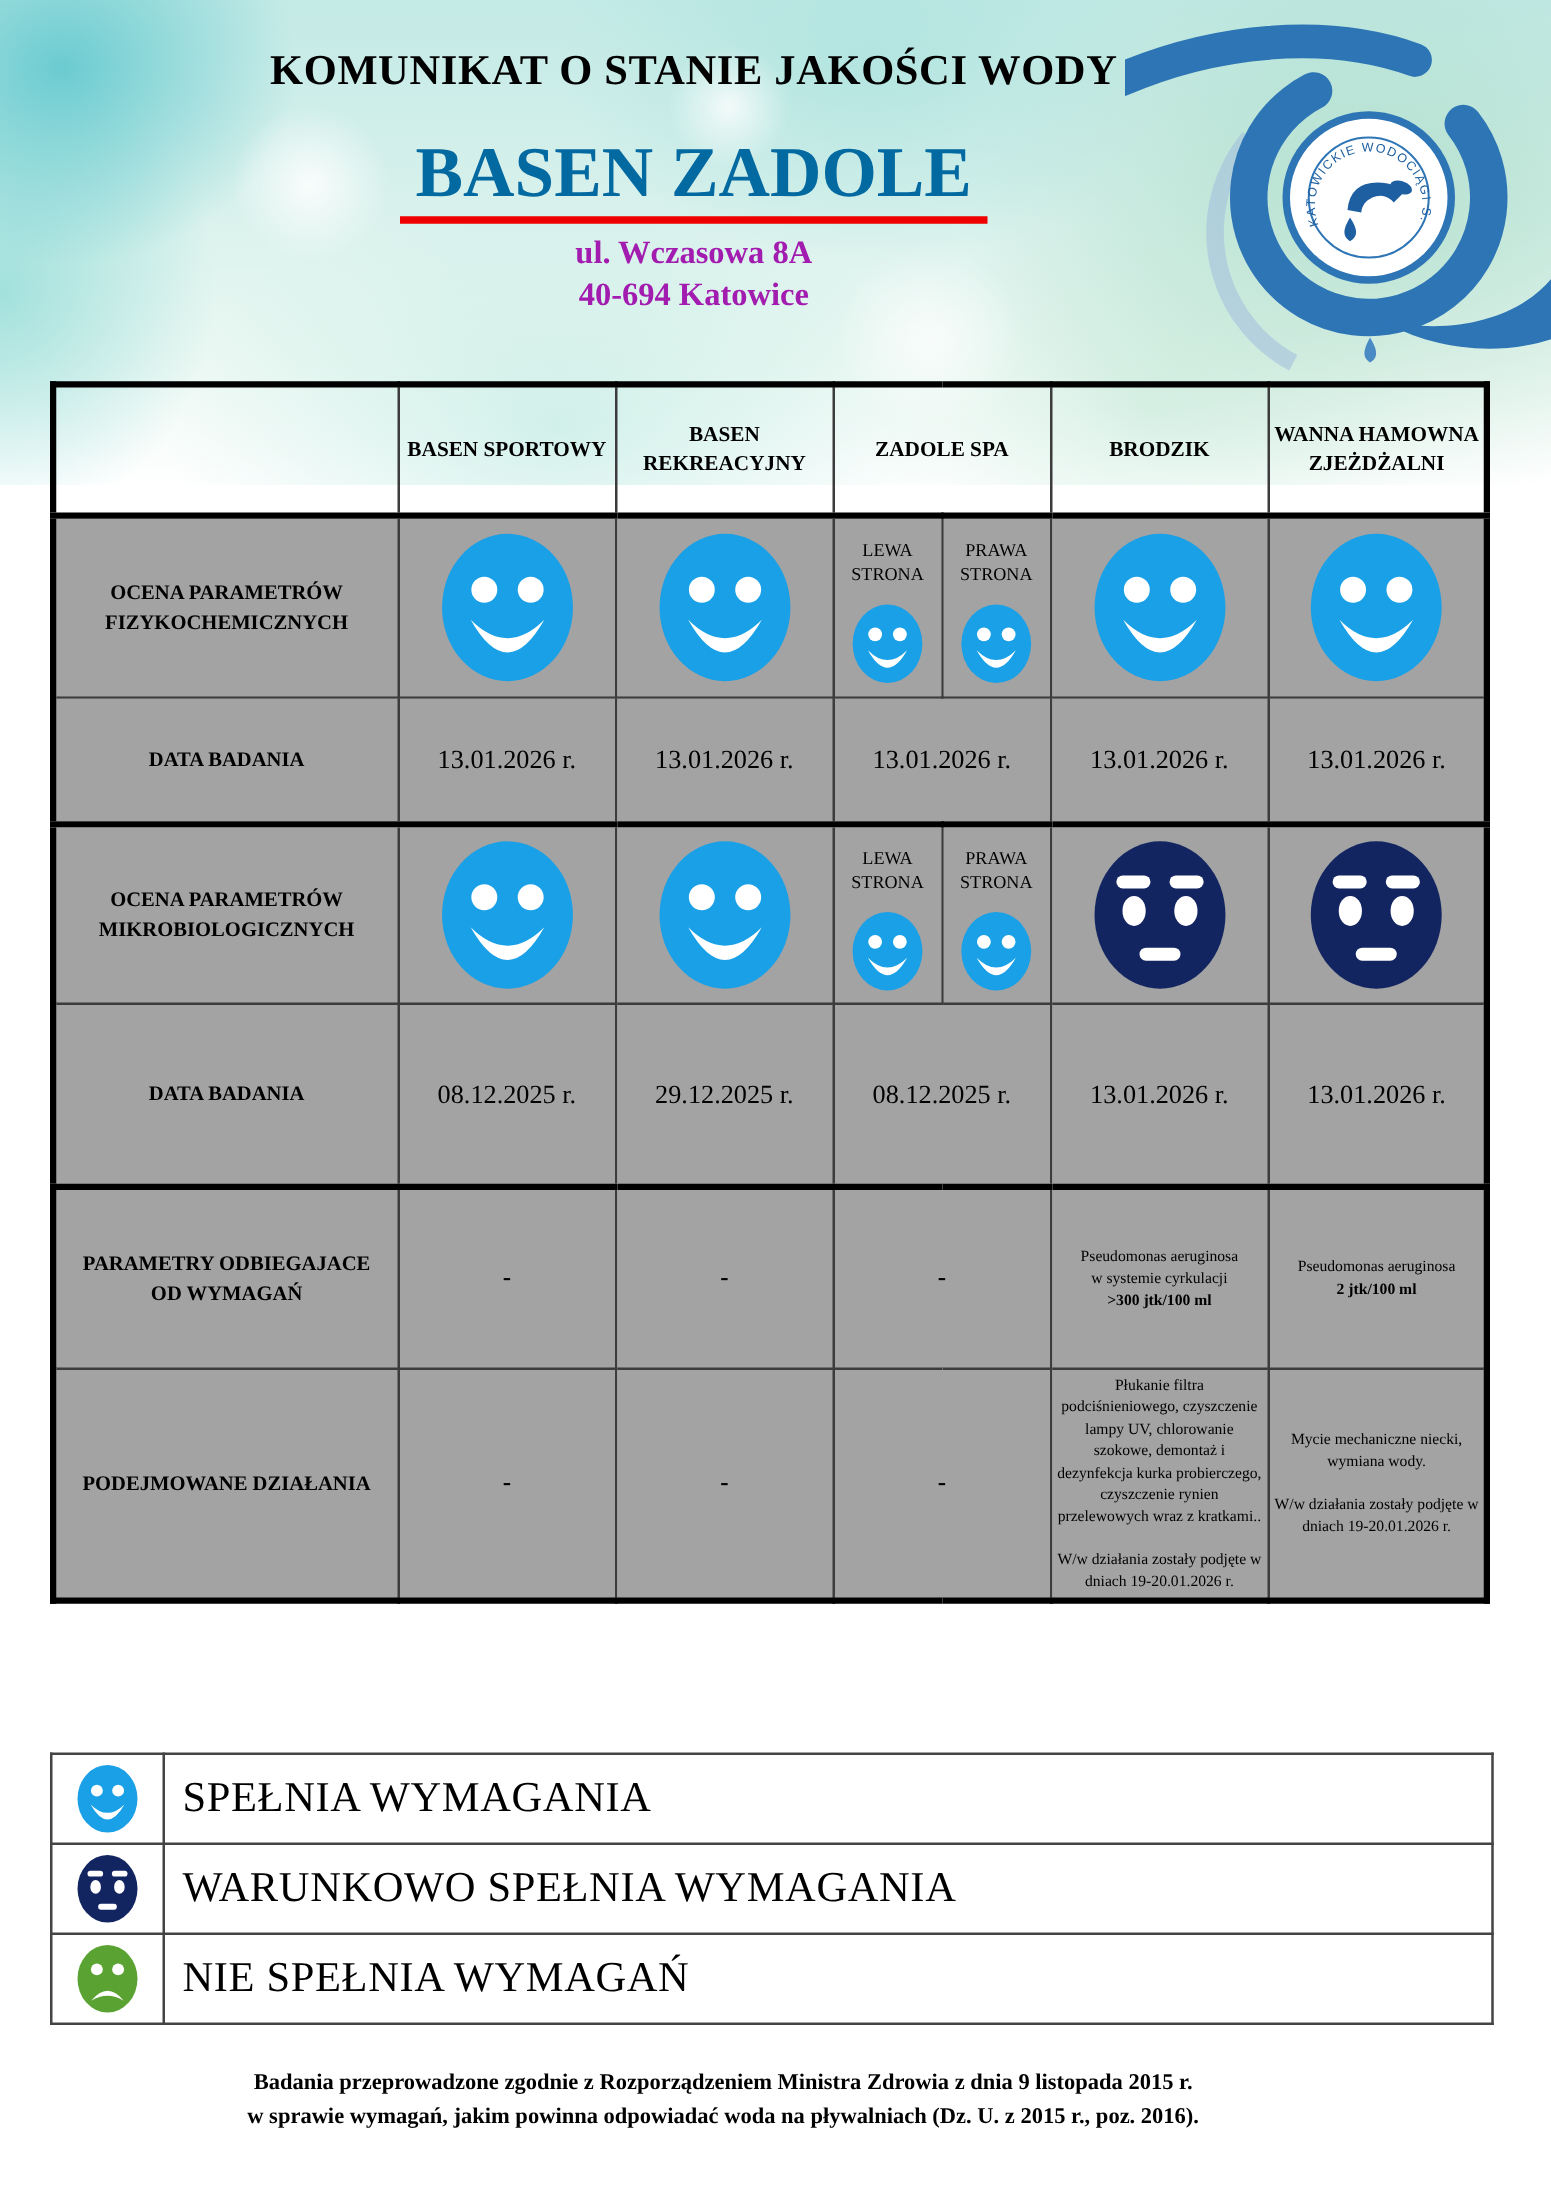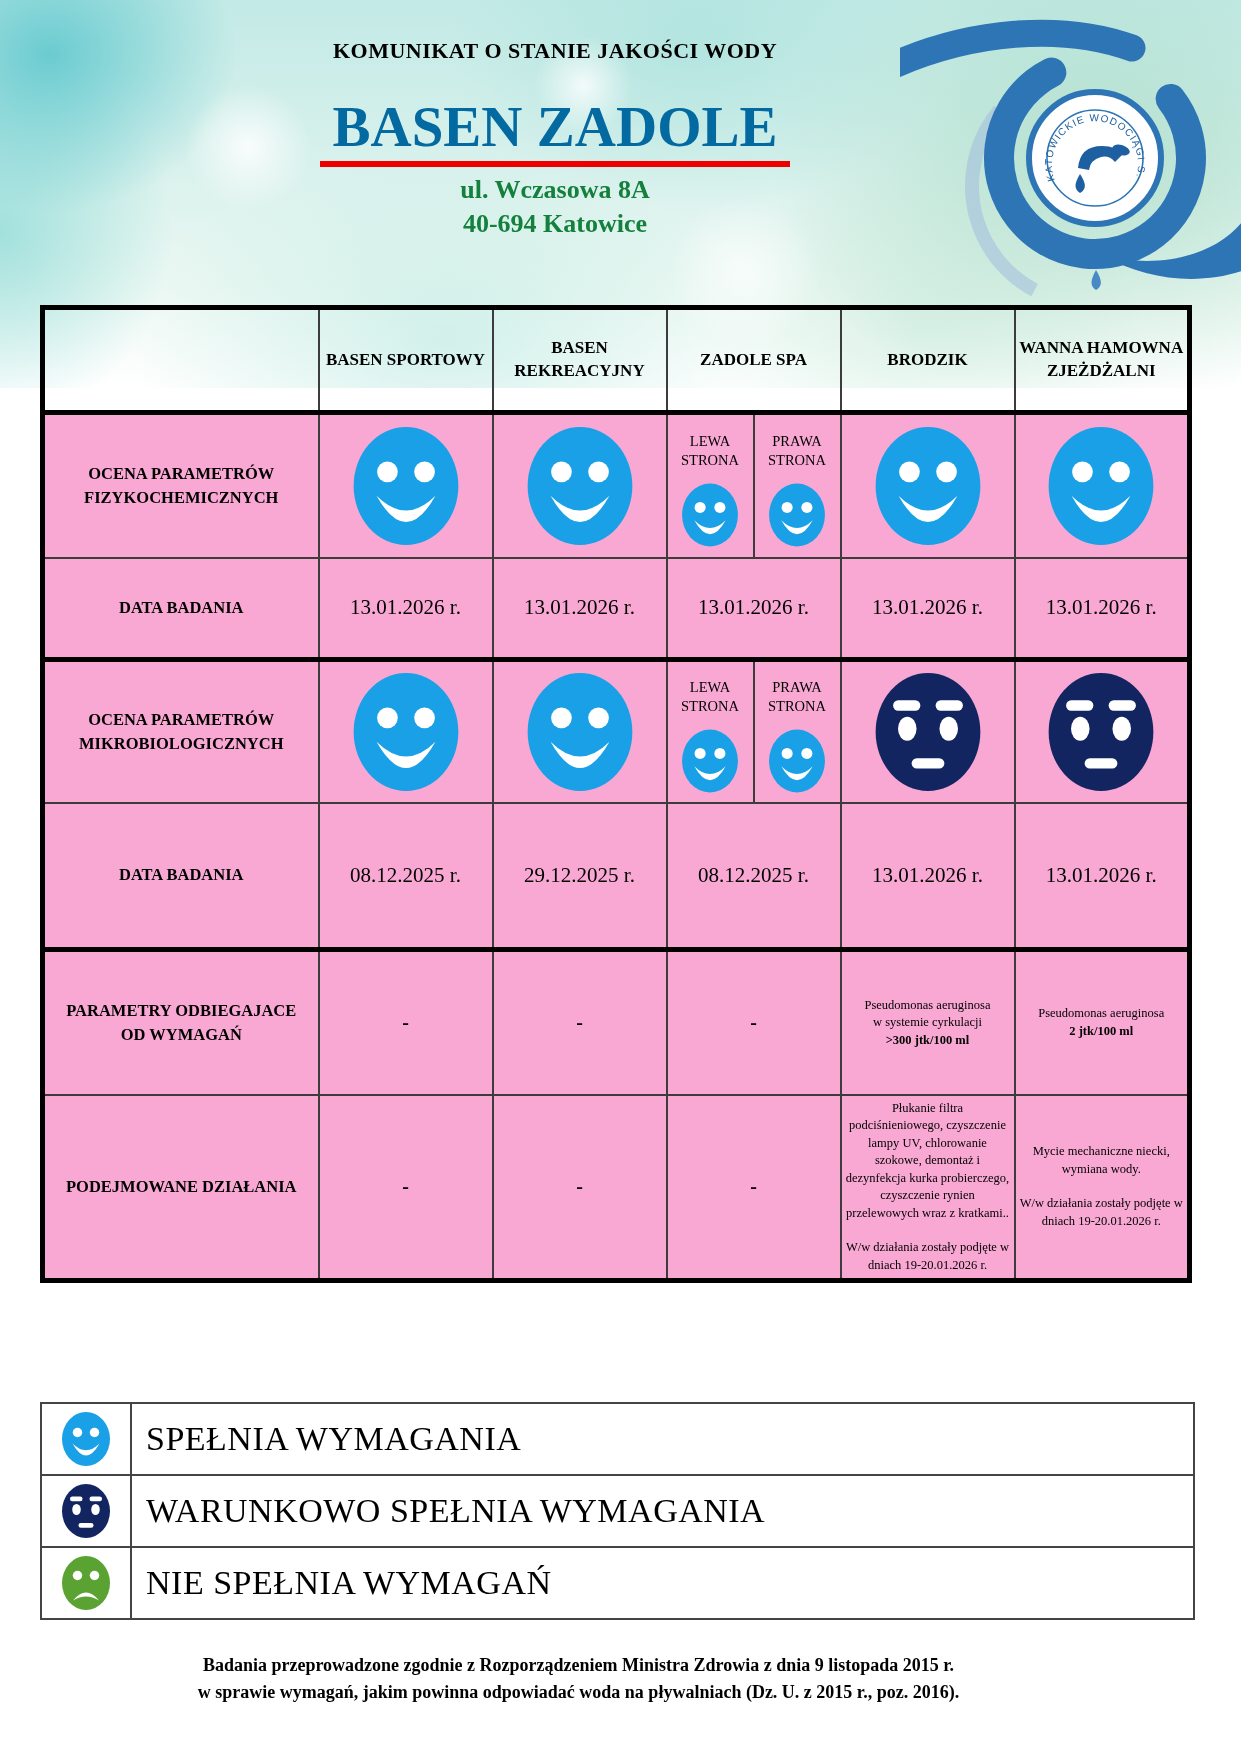--- a/index.html
+++ b/index.html
@@ -23,35 +23,35 @@
       radial-gradient(ellipse 300px 210px at 74% 84%, rgba(198,234,218,.55), rgba(198,234,218,0) 75%),
       linear-gradient(180deg,#c3eae6 0%, #d8f1ec 42%, #ecf8f3 74%, #ffffff 100%);
   }
 
   
   .logo-wrap { position:absolute; top:18px; left:900px; width:341px; height:300px; }
   .logo-wrap svg { display:block; width:341px; height:300px; }
 
   
   .hdr { position:absolute; top:0; left:0; width:1110px; text-align:center; }
-  .doc-title { margin-top:38px; font-size:22px; font-weight:bold; letter-spacing:.5px; }
+  .doc-title { margin-top:38px; font-size:34px; font-weight:bold; letter-spacing:.5px; }
   .facility { display:inline-block; margin-top:34px; font-size:57px; font-weight:bold;
               color:#0369a1; line-height:1.0; border-bottom:6px solid #ee0000; padding:0 12px 6px; }
-  .addr { font-size:26px; font-weight:bold; color:#15803d; line-height:1.3; }
+  .addr { font-size:26px; font-weight:bold; color:#a21caf; line-height:1.3; }
   .addr.first { margin-top:6px; }
 
   
   table.main { position:absolute; top:305px; left:40px; border-collapse:collapse;
                table-layout:fixed; background:transparent; }
   table.main td, table.main th { border:2px solid #3c3c3c; vertical-align:middle;
                text-align:center; overflow:hidden; }
   table.main { border:5px solid #000; }
   table.main tr.thick-bottom td, table.main tr.thick-bottom th { border-bottom:5px solid #000; }
   table.main th { font-size:17px; font-weight:bold; line-height:1.35; background:transparent; }
-  table.main td { background:#f9a8d4; }
+  table.main td { background:#a3a3a3; }
   td.rowlabel { font-size:16.5px; font-weight:bold; line-height:1.45; padding:0 10px; }
   td.datecell { font-size:21px; }
   td.dashcell { font-size:20px; font-weight:bold; }
   td.facecell  { }
   .face-big   { width:114px; height:120px; display:inline-block; vertical-align:middle; }
   .face-small { width:60px;  height:64px;  display:inline-block; }
   td.spacell { vertical-align:top; }
   .spa-inner { display:flex; flex-direction:column; align-items:center; height:100%; padding-top:7px; }
   .spa-label { font-size:14.5px; line-height:1.3; width:72px; }
   .spa-inner .face-small { margin-top:13px; }

